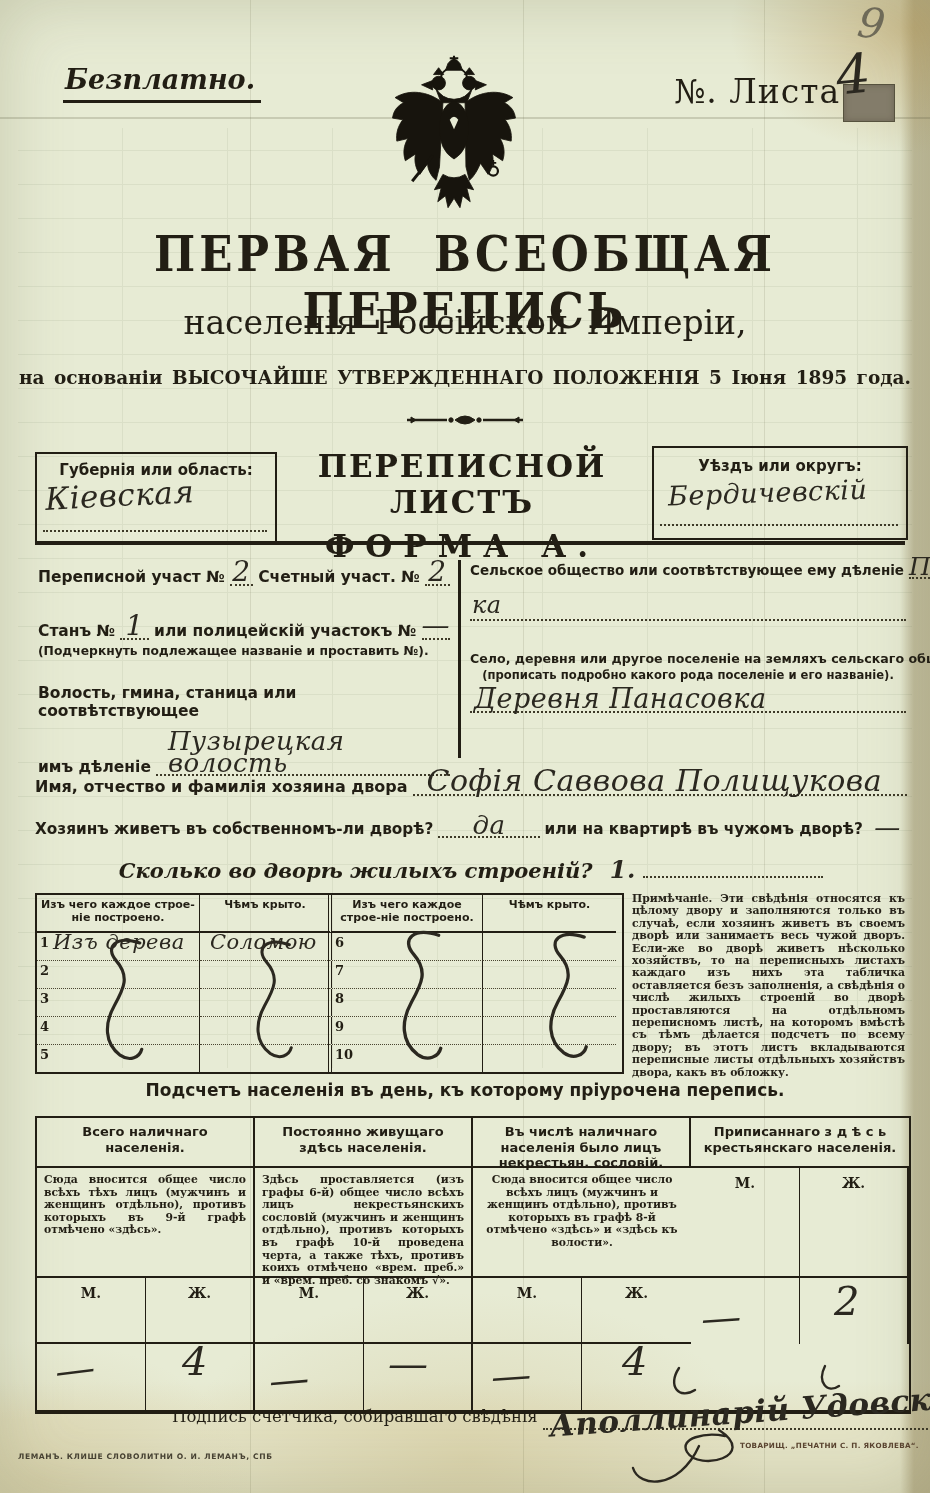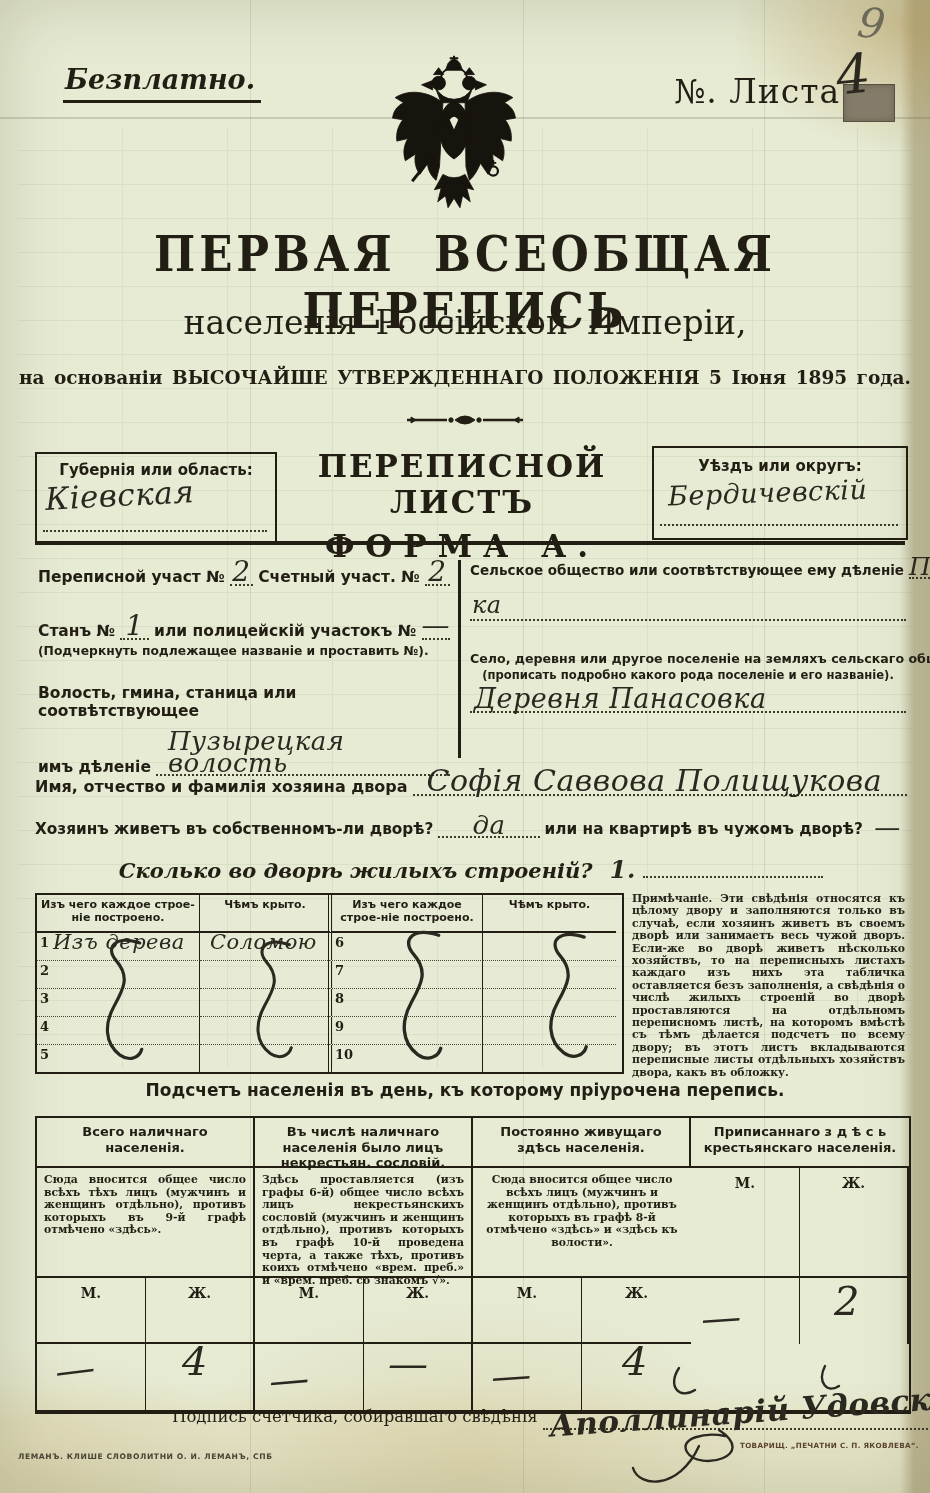--- a/index.html
+++ b/index.html
@@ -307,22 +307,22 @@
   </div>
 
   <div class="abs bnote serif">
     <span class="b">Примѣчаніе.</span><span> Эти свѣдѣнія относятся къ цѣлому двору и заполняются только въ случаѣ, если хозяинъ живетъ въ своемъ дворѣ или занимаетъ весь чужой дворъ. Если-же во дворѣ живетъ нѣсколько хозяйствъ, то на переписныхъ листахъ каждаго изъ нихъ эта табличка оставляется безъ заполненія, а свѣдѣнія о числѣ жилыхъ строеній во дворѣ проставляются на отдѣльномъ переписномъ листѣ, на которомъ вмѣстѣ съ тѣмъ дѣлается подсчетъ по всему двору; въ этотъ листъ вкладываются переписные листы отдѣльныхъ хозяйствъ двора, какъ въ обложку.</span>
   </div>
 
   <div class="abs ctitle">Подсчетъ населенія въ день, къ которому пріурочена перепись.</div>
 
   <div class="abs census">
     <div class="gh gbr">Всего наличнаго населенія.</div>
+    <div class="gh gbr">Постоянно живущаго здѣсь населенія.</div>
     <div class="gh gbr">Въ числѣ наличнаго населенія было лицъ некрестьян. сословій.</div>
-    <div class="gh gbr">Постоянно живущаго здѣсь населенія.</div>
     <div class="gh">Приписаннаго з д ѣ с ь крестьянскаго населенія.</div>
 
     <div class="gd gbr serif" style="">Сюда вносится общее число всѣхъ тѣхъ лицъ (мужчинъ и женщинъ отдѣльно), противъ которыхъ въ 9-й графѣ отмѣчено «здѣсь».</div>
     <div class="gd gbr serif">Здѣсь проставляется (изъ графы 6-й) общее число всѣхъ лицъ некрестьянскихъ сословій (мужчинъ и женщинъ отдѣльно), противъ которыхъ въ графѣ 10-й проведена черта, а также тѣхъ, противъ коихъ отмѣчено «врем. преб.» и «врем. преб. со знакомъ √».</div>
     <div class="gd serif" style="text-align:center">Сюда вносится общее число всѣхъ лицъ (мужчинъ и женщинъ отдѣльно), противъ которыхъ въ графѣ 8-й отмѣчено «здѣсь» и «здѣсь къ волости».</div>
 
     <div class="mj mjr serif">М.</div>
     <div class="mj gbr serif">Ж.</div>
     <div class="mj mjr serif">М.</div>
     <div class="mj gbr serif">Ж.</div>

